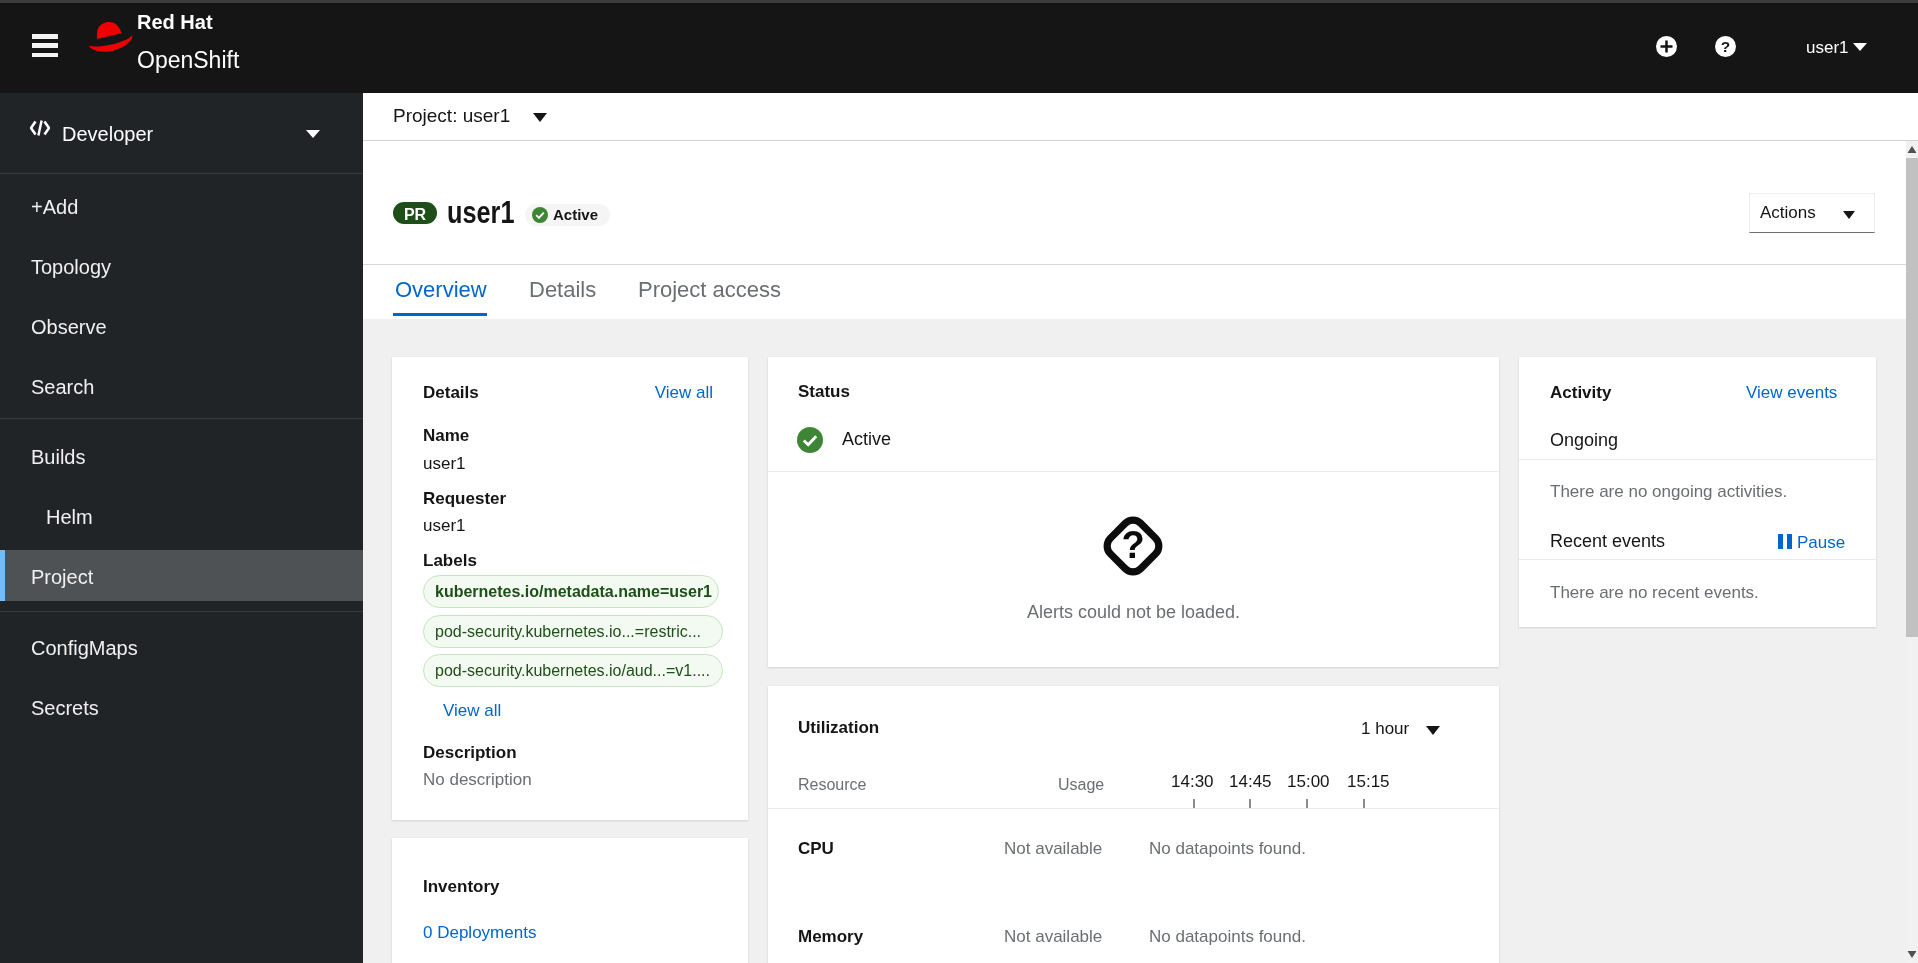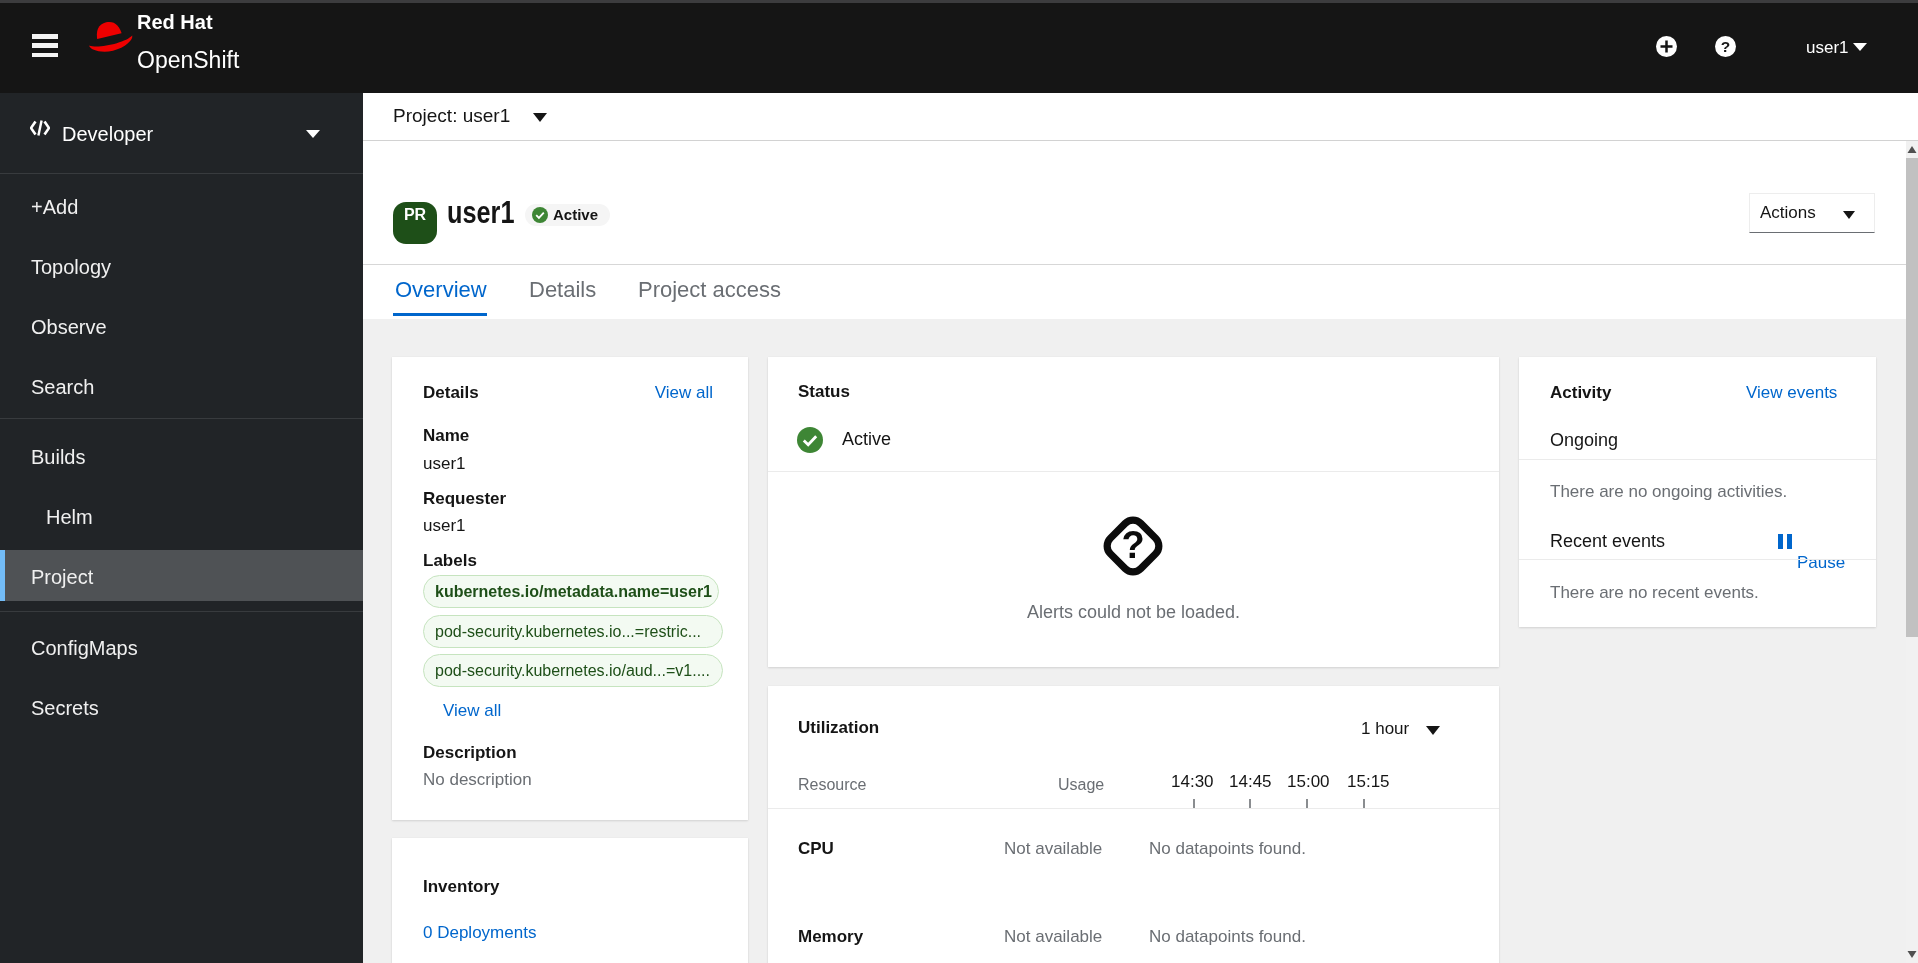--- a/index.html
+++ b/index.html
@@ -22,21 +22,21 @@
 #persp { position:absolute; left:0; top:0; width:363px; height:81px; border-bottom:1px solid #383b3e; }
 #persp-text { position:absolute; left:62px; top:30px; font-size:20px; color:#fff; }
 .navitem { position:absolute; left:0; width:363px; height:60px; line-height:60px; padding-left:31px; font-size:20px; color:#f0f0f0; }
 .navsep { position:absolute; left:0; width:363px; height:1px; background:#383b3e; }
 #nav-selected { position:absolute; left:0; top:457px; width:363px; height:51px; background:#4f5255; border-left:5px solid #73bcf7; }
 
 #projbar { position:absolute; left:363px; top:93px; width:1555px; height:48px; background:#fff; border-bottom:1px solid #d2d2d2; }
 #projbar-text { position:absolute; left:30px; top:12px; font-size:19px; color:#151515; }
 #header { position:absolute; left:363px; top:142px; width:1555px; height:177px; background:#fff; }
 #hdr-divider { position:absolute; left:0; top:122px; width:1543px; height:1px; background:#d7d7d7; }
-#pr-badge { position:absolute; left:30px; top:60px; width:44px; height:42px; border-radius:13px; background:#1e4f18; color:#fff; font-size:16px; font-weight:bold; text-align:center; line-height:26px; }
+#pr-badge { position:absolute; left:30px; top:60px; width:44px; height:22px; border-radius:13px; background:#1e4f18; color:#fff; font-size:16px; font-weight:bold; text-align:center; line-height:26px; }
 #title { position:absolute; left:84px; top:52px; font-size:32px; font-weight:bold; color:#151515; transform:scaleX(0.79); transform-origin:left top; line-height:36px; }
 #active-pill { position:absolute; left:162px; top:62px; height:22px; border-radius:11px; background:#f5f5f5; padding:0 12px 0 28px; font-size:15px; font-weight:bold; color:#151515; line-height:22px; }
 #actions-btn { position:absolute; left:1386px; top:51px; width:126px; height:40px; background:#fff; border:1px solid #ededed; border-bottom:1px solid #6a6e73; }
 #actions-btn span { position:absolute; left:10px; top:9px; font-size:17px; color:#151515; }
 #actions-btn .caret-d { position:absolute; left:93px; top:17px; border-left-width:6px; border-right-width:6px; border-top-width:8px; }
 .tab { position:absolute; top:135px; font-size:22px; }
 #tab-overview { left:32px; color:#0066cc; }
 #tab-details { left:166px; color:#6a6e73; }
 #tab-access { left:275px; color:#6a6e73; }
 #tab-underline { position:absolute; left:30px; top:171px; width:94px; height:3px; background:#0066cc; }
@@ -210,21 +210,21 @@
     <div class="ct abs" style="left:31px; top:26px;">Activity</div>
     <div class="link abs" style="left:227px; top:26px;">View events</div>
     <div class="abs" style="left:31px; top:73px; font-size:18px; color:#151515;">Ongoing</div>
     <div class="hdiv" style="top:102px;"></div>
     <div class="abs gray" style="left:31px; top:125px; font-size:17px;">There are no ongoing activities.</div>
     <div class="abs" style="left:31px; top:174px; font-size:18px; color:#151515;">Recent events</div>
     <svg class="abs" style="left:259px; top:177px;" width="14" height="15" viewBox="0 0 14 15">
       <rect x="0" y="0" width="5" height="15" fill="#0066cc"></rect>
       <rect x="9" y="0" width="5" height="15" fill="#0066cc"></rect>
     </svg>
-    <div class="link abs" style="left:278px; top:176px;margin-top:20px;">Pause</div>
+    <div class="link abs" style="left:278px; top:176px;">Pause</div>
     <div class="hdiv" style="top:202px;"></div>
     <div class="abs gray" style="left:31px; top:226px; font-size:17px;">There are no recent events.</div>
   </div>
 </div>
 
 <div id="sb-track"></div>
 <div id="sb-thumb"></div>
 <svg style="position:absolute; left:1907px; top:145px;" width="10" height="9" viewBox="0 0 10 9">
     <path d="M5 1 L9.5 8 L0.5 8 Z" fill="#505050"></path>
   </svg>

